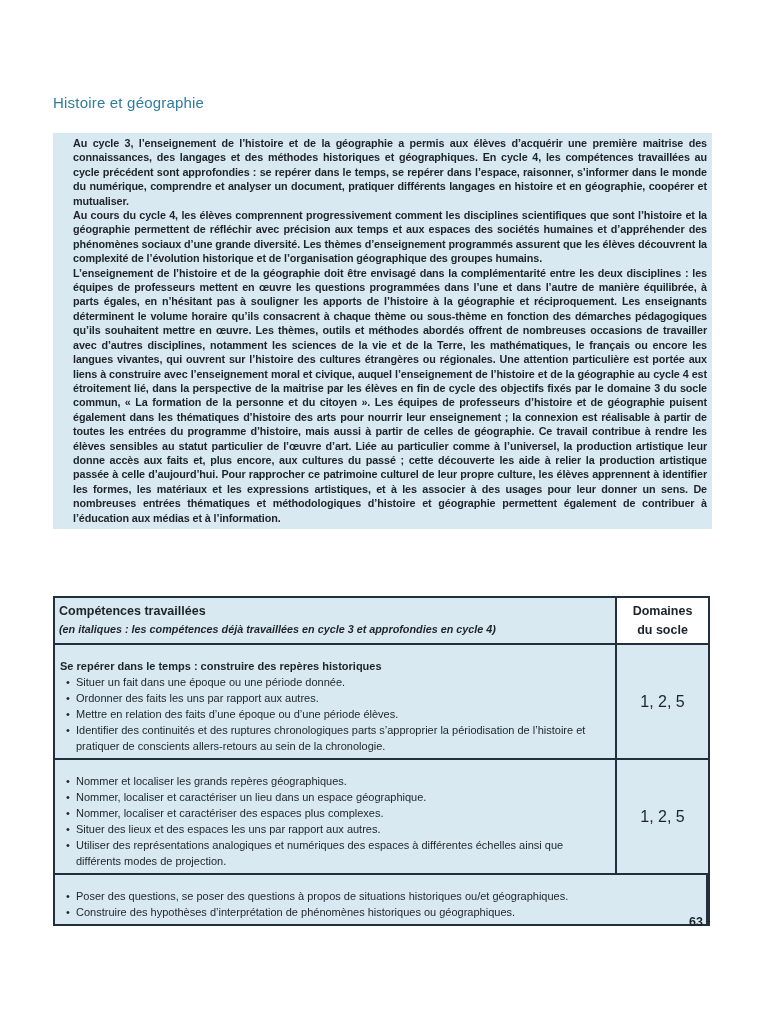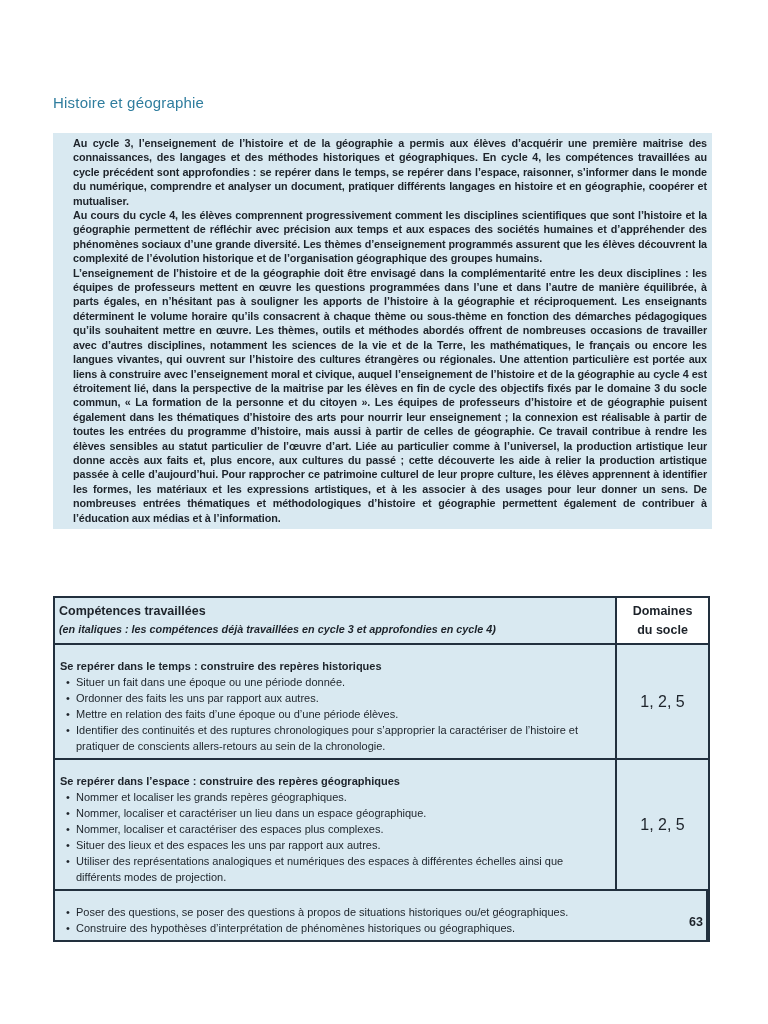--- a/index.html
+++ b/index.html
@@ -88,28 +88,27 @@
             <div class="bullet">
               <span class="dot">•</span>
               <span class="btext"><span class="it">Ordonner des faits les uns par rapport aux autres.</span></span>
             </div>
             <div class="bullet">
               <span class="dot">•</span>
               <span class="btext"><span>Mettre en relation des faits d’une époque ou d’une période élèves.</span></span>
             </div>
             <div class="bullet">
               <span class="dot">•</span>
-              <span class="btext"><span>Identifier des continuités et des ruptures chronologiques pour s’approprier la caractériser de l’histoire et pratiquer de conscients allers-retours au sein de la chronologie.</span></span>
+              <span class="btext"><span>Identifier des continuités et des ruptures chronologiques parts s’approprier la périodisation de l’histoire et pratiquer de conscients allers-retours au sein de la chronologie.</span></span>
             </div>
           </div>
           <div class="t-right domains">1, 2, 5</div>
         </div>
         <div class="t-row c-row">
           <div class="t-left">
-            <div class="c-heading">Se repérer dans l’espace : construire des repères géographiques</div>
             <div class="bullet">
               <span class="dot">•</span>
               <span class="btext"><span class="it">Nommer et localiser les grands repères géographiques.</span></span>
             </div>
             <div class="bullet">
               <span class="dot">•</span>
               <span class="btext"><span class="it">Nommer, localiser et caractériser un lieu dans un espace géographique.</span></span>
             </div>
             <div class="bullet">
               <span class="dot">•</span>

